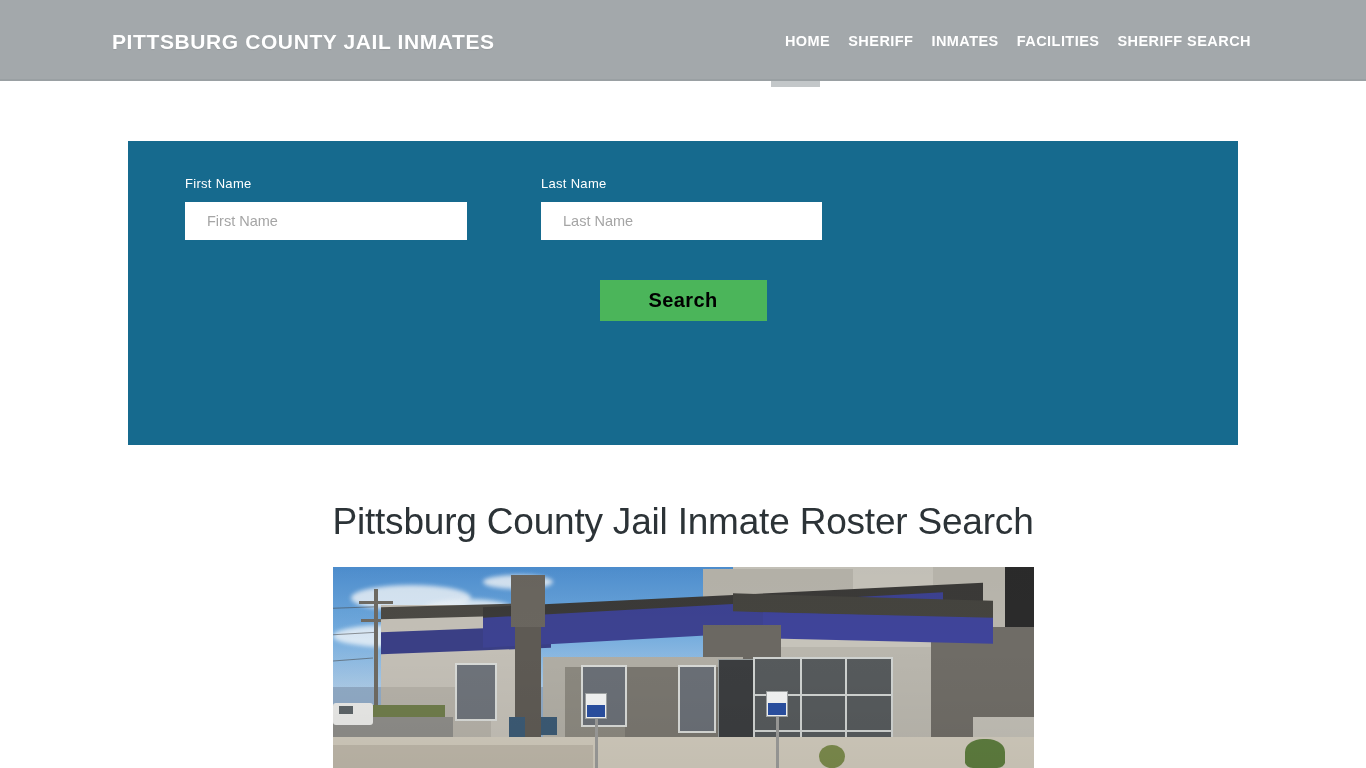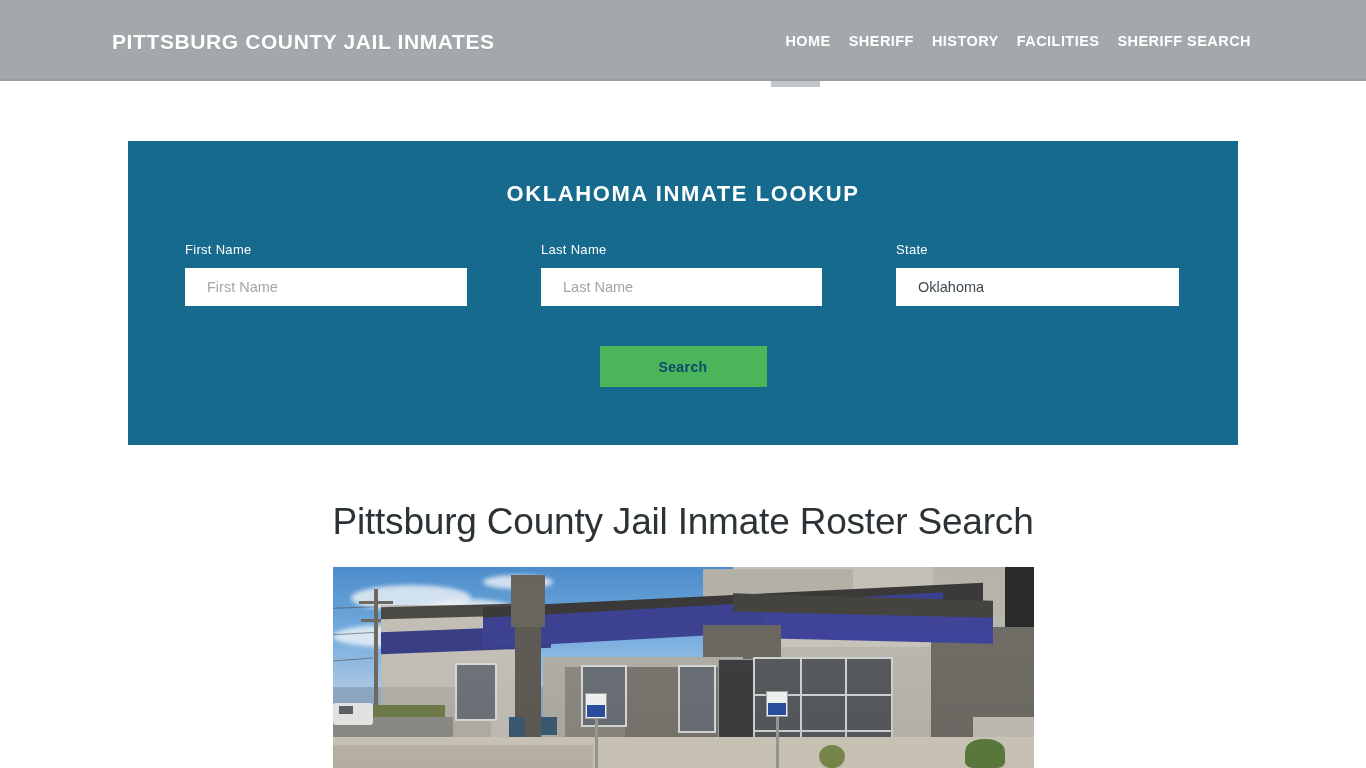--- a/index.html
+++ b/index.html
@@ -136,22 +136,22 @@
     margin-top: 23px;
     display: flex;
     justify-content: center;
   }
 
   .search-button {
     width: 167px;
     height: 41px;
     background: #4bb55a;
     border: 0;
-    color: #0c4a6e;
-    font-size: 14px;
+    color: #000000;
+    font-size: 20px;
     font-weight: bold;
     letter-spacing: 0.4px;
     cursor: pointer;
     font-family: "Liberation Sans", sans-serif;
   }
 
   
   .page-heading {
     position: absolute;
     left: 0;
@@ -388,49 +388,44 @@
 </head>
 <body>
 
 <header class="site-header">
 
   <a class="brand">PITTSBURG COUNTY JAIL INMATES</a>
 
   <nav class="main-nav">
     <a class="nav-link">HOME</a>
     <a class="nav-link">SHERIFF</a>
-    <a class="nav-link">HISTORY</a>
+    <a class="nav-link">INMATES</a>
     <a class="nav-link">FACILITIES</a>
     <a class="nav-link">SHERIFF SEARCH</a>
   </nav>
 
 </header>
 
 <span class="nav-indicator"></span>
 
 <section class="lookup-panel">
 
-  <h2 class="lookup-title">OKLAHOMA INMATE LOOKUP</h2>
 
   <div class="form-row">
 
     <div class="field first">
       <label class="field-label">First Name</label>
       <input class="field-control" type="text" placeholder="First Name" style="">
     </div>
 
     <div class="field last">
       <label class="field-label">Last Name</label>
       <input class="field-control" type="text" placeholder="Last Name" style="">
     </div>
 
-    <div class="field state">
-      <label class="field-label">State</label>
-      <div class="field-control select-like">Oklahoma</div>
-    </div>
 
   </div>
 
   <div class="search-row">
     <button class="search-button">Search</button>
   </div>
 
 </section>
 
 <h1 class="page-heading">Pittsburg County Jail Inmate Roster Search</h1>

